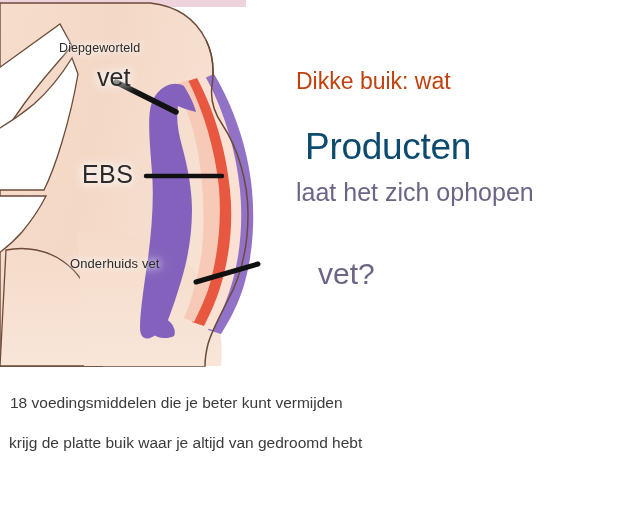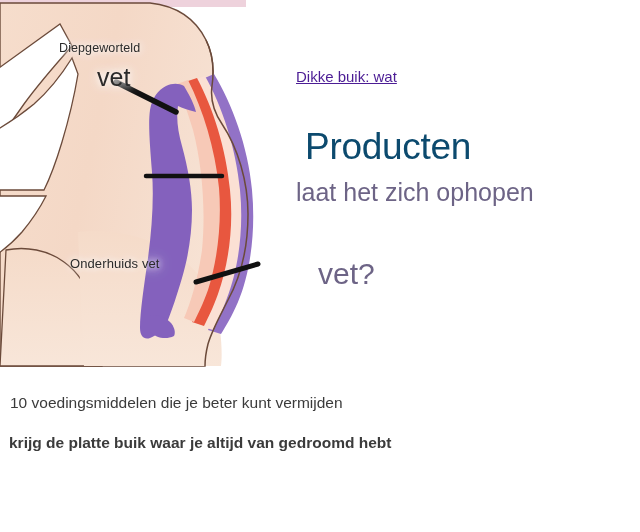--- a/index.html
+++ b/index.html
@@ -77,23 +77,22 @@
     width: 344px;
     height: 372px;
   }
   .hl-line {
     position: absolute;
     white-space: nowrap;
   }
   .hl-dikke {
     left: 0px;
     top: 68px;
-    font-size: 15px;
-    color: #4c1d95;
-    text-decoration: underline;
+    font-size: 23px;
+    color: #c2410c;
   }
   .hl-producten {
     left: 9px;
     top: 126px;
     font-size: 37px;
     color: #0c4a6e;
     letter-spacing: -0.3px;
   }
   .hl-laat {
     left: 0px;
@@ -116,21 +115,21 @@
     width: 640px;
     height: 160px;
   }
   .caption {
     position: absolute;
     white-space: nowrap;
     color: #3b3b3b;
     font-size: 15.5px;
   }
   .caption-1 { left: 10px; top: 22px; }
-  .caption-2 { left: 9px; top: 62px; font-weight: bold; }
+  .caption-2 { left: 9px; top: 62px; }
 </style>
 </head>
 <body>
 
 <div id="page">
 
   <div class="illustration">
 
     <svg class="illus-svg" width="320" height="372" viewBox="0 0 320 372">
       <defs>
@@ -264,28 +263,29 @@
                  C 206,352 205,360 205,366" fill="none" stroke="#6b4a3a" stroke-width="1.5"></path>
 
         <line x1="116" y1="82" x2="176" y2="112" stroke="#111111" stroke-width="5.5" stroke-linecap="round"></line>
         <line x1="146" y1="176" x2="222" y2="176" stroke="#111111" stroke-width="4.5" stroke-linecap="round"></line>
         <line x1="196" y1="282" x2="258" y2="264" stroke="#111111" stroke-width="5" stroke-linecap="round"></line>
       </g>
     </svg>
 
     <div class="anno anno-deep-1">Diepgeworteld</div>
     <div class="anno anno-deep-2">vet</div>
+    <div class="anno anno-ebs">EBS</div>
     <div class="anno anno-sub">Onderhuids vet</div>
   </div>
 
   <div class="headline-block">
     <div class="hl-line hl-dikke">Dikke buik: wat</div>
     <div class="hl-line hl-producten">Producten</div>
     <div class="hl-line hl-laat">laat het zich ophopen</div>
     <div class="hl-line hl-vet">vet?</div>
   </div>
 
   <div class="captions">
-    <div class="caption caption-1">10 voedingsmiddelen die je beter kunt vermijden</div>
+    <div class="caption caption-1">18 voedingsmiddelen die je beter kunt vermijden</div>
     <div class="caption caption-2">krijg de platte buik waar je altijd van gedroomd hebt</div>
   </div>
 
 </div>
 
 </body></html>

